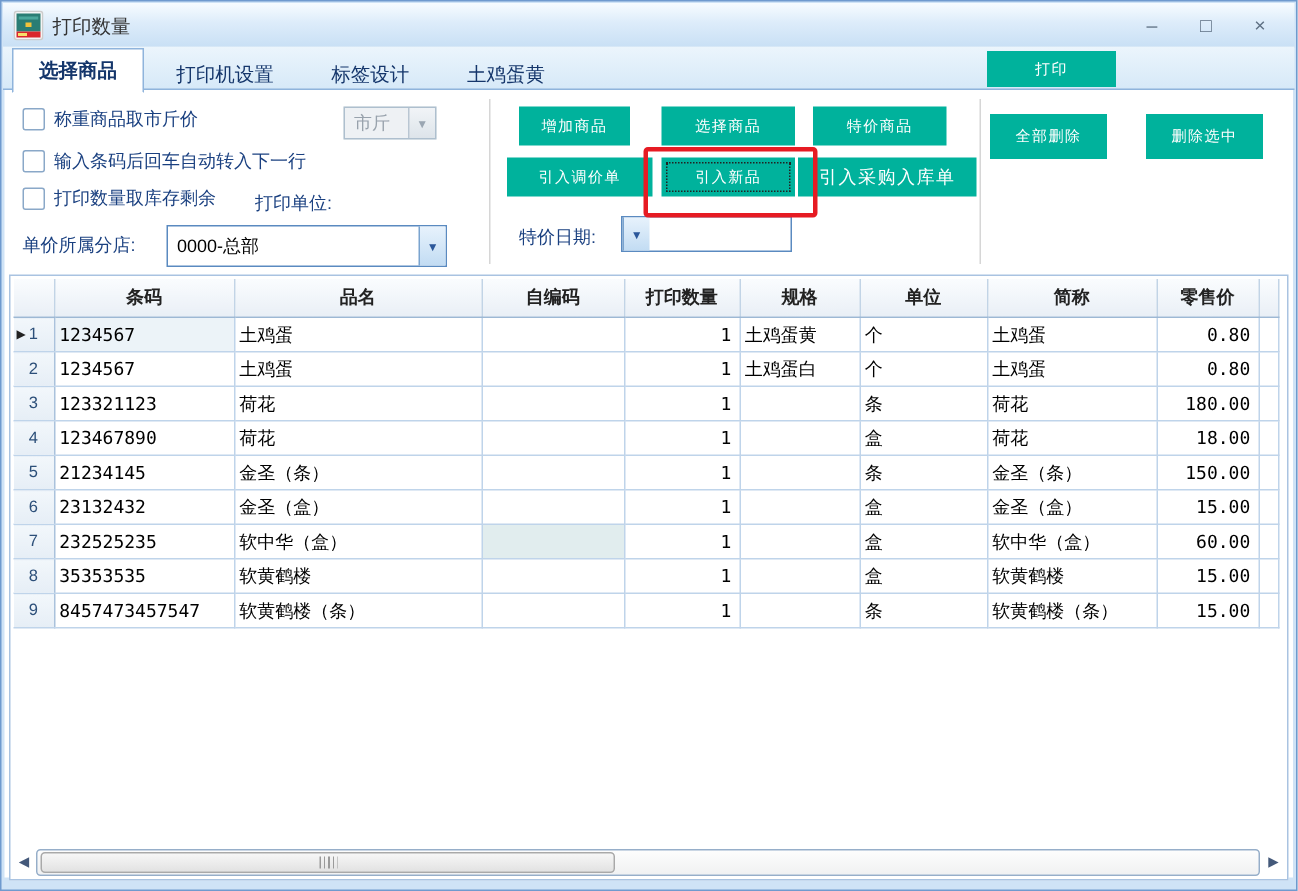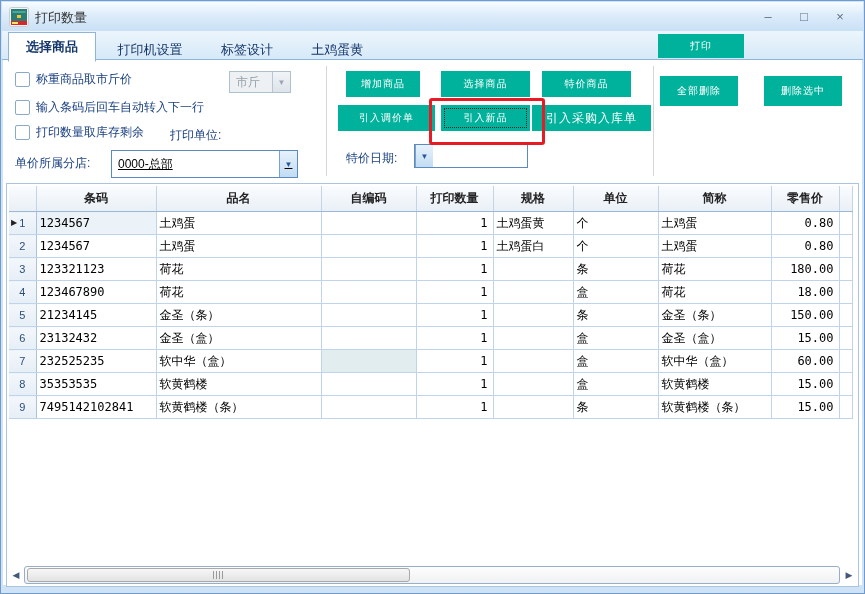--- a/index.html
+++ b/index.html
@@ -129,21 +129,21 @@
     <div class="cb-row" style="left:12px;top:39px;">
       <span class="checkbox"></span>
       <span class="lbl">输入条码后回车自动转入下一行</span>
     </div>
     <div class="cb-row" style="left:12px;top:64px;">
       <span class="checkbox"></span>
       <span class="lbl">打印数量取库存剩余</span>
     </div>
 
     <span class="lbl" style="position:absolute;left:12px;top:95px;">单价所属分店:</span>
-    <div class="combo" style="left:108px;top:90px;width:187px;height:28px;text-decoration:underline;">
+    <div class="combo" style="left:108px;top:90px;width:187px;height:28px;">
       <span class="val">0000-总部</span>
       <span class="drop">▼</span>
     </div>
 
     <button class="teal-btn" style="left:343px;top:11px;width:74px;height:26px;">增加商品</button>
     <button class="teal-btn" style="left:438px;top:11px;width:89px;height:26px;">选择商品</button>
     <button class="teal-btn" style="left:539px;top:11px;width:89px;height:26px;">特价商品</button>
 
     <button class="teal-btn" style="left:335px;top:45px;width:97px;height:26px;">引入调价单</button>
     <button class="teal-btn dotted-focus" style="left:438px;top:45px;width:89px;height:26px;">引入新品</button>
@@ -278,21 +278,21 @@
               <td></td>
               <td class="al-r">1</td>
               <td></td>
               <td>盒</td>
               <td>软黄鹤楼</td>
               <td class="al-r">15.00</td>
               <td></td>
             </tr>
             <tr>
               <td class="rownum">9</td>
-              <td>7495142102841</td>
+              <td>8457473457547</td>
               <td>软黄鹤楼（条）</td>
               <td></td>
               <td class="al-r">1</td>
               <td></td>
               <td>条</td>
               <td>软黄鹤楼（条）</td>
               <td class="al-r">15.00</td>
               <td></td>
             </tr>
           </tbody>

